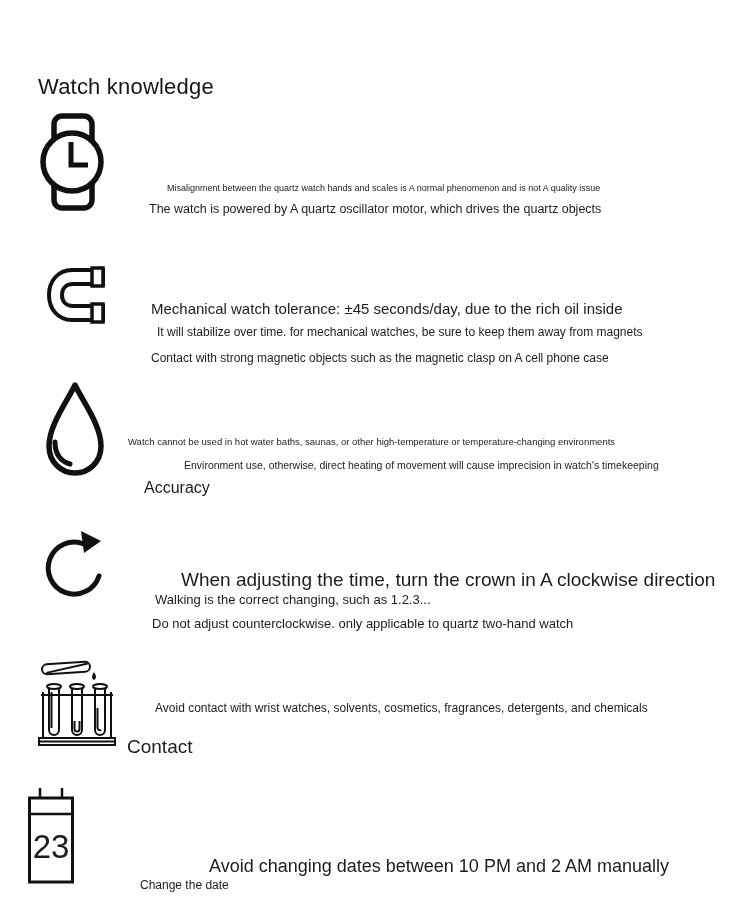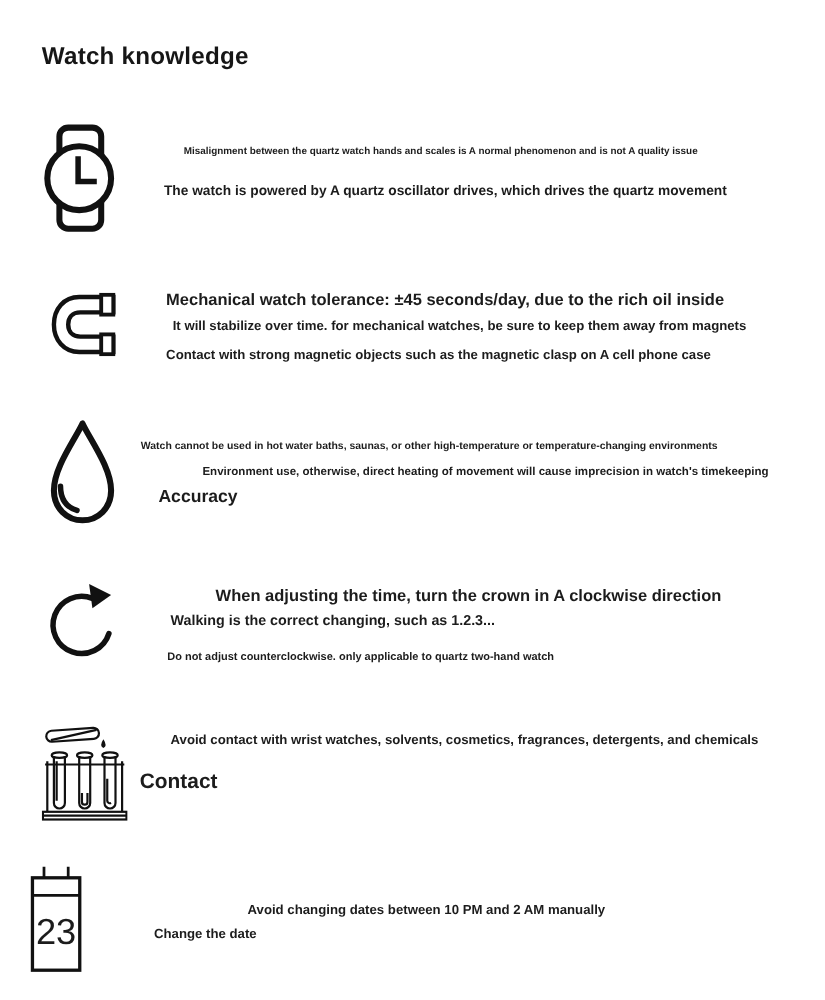--- a/index.html
+++ b/index.html
@@ -1,63 +1,63 @@
 <!DOCTYPE html>
 <html><head>
 <meta charset="utf-8">
 <style>
   html,body{margin:0;padding:0;}
   body{
     width:750px;height:909px;background:#ffffff;position:relative;overflow:hidden;
     font-family:"Liberation Sans","DejaVu Sans",sans-serif;color:#1c1c1c;
   }
-  .abs{position:absolute;white-space:nowrap;font-weight:bold;color:#1c1c1c;}
+  .abs{position:absolute;white-space:nowrap;font-weight:normal;color:#1c1c1c;margin-top:36px;}
   #title{left:38px;top:38px;font-size:22px;letter-spacing:0.2px;color:#161616;}
   .icon{position:absolute;}
   .ink{stroke:#111;fill:none;}
   
   #icon-watch{left:37px;top:112px;}
-  .s1l1{left:167px;top:132px;font-size:9px;}
+  .s1l1{left:167px;top:147px;font-size:9px;}
   .s1l2{left:149px;top:166px;font-size:12.5px;}
   
   #icon-magnet{left:46px;top:266px;}
   .s2l1{left:151px;top:264px;font-size:15px;}
   .s2l2{left:157px;top:289px;font-size:12px;}
   .s2l3{left:151px;top:315px;font-size:12px;}
   
   #icon-drop{left:42px;top:380px;}
   .s3l1{left:128px;top:400px;font-size:9.5px;}
   .s3l2{left:155px;top:423px;font-size:10.5px;padding-left:29px;}
   .s3l3{left:144px;top:443px;font-size:16px;}
   
   #icon-rotate{left:43px;top:526px;}
-  .s4l1{left:196px;top:533px;font-size:15px;}
+  .s4l1{left:181px;top:533px;font-size:19px;}
   .s4l2{left:155px;top:556px;font-size:13px;}
-  .s4l3{left:152px;top:592px;font-size:10px;}
+  .s4l3{left:152px;top:580px;font-size:13px;}
   
   #icon-tubes{left:38px;top:648px;}
   .s5l1{left:155px;top:665px;font-size:12px;}
   .s5l2{left:127px;top:700px;font-size:19px;}
   
   #icon-calendar{left:27px;top:785px;}
-  .s6l1{left:225px;top:820px;font-size:12px;}
+  .s6l1{left:209px;top:820px;font-size:18px;}
   .s6l2{left:140px;top:842px;font-size:12px;text-align:center;}
 </style>
 </head>
 <body>
 
 <div class="abs" id="title">Watch knowledge</div>
 
 <svg class="icon" id="icon-watch" width="70" height="100" viewBox="0 0 70 100">
   <rect class="ink" x="17" y="4" width="38" height="92" rx="8" stroke-width="5.5"></rect>
   <circle cx="35" cy="50" r="29" fill="#fff" stroke="#111" stroke-width="5.5"></circle>
   <path class="ink" d="M34,30 L34,53 L51,53" stroke-width="5"></path>
 </svg>
 <div class="abs s1l1">Misalignment between the quartz watch hands and scales is A normal phenomenon and is not A quality issue</div>
-<div class="abs s1l2">The watch is powered by A quartz oscillator drives, which drives the quartz movement</div>
+<div class="abs s1l2">The watch is powered by A quartz oscillator motor, which drives the quartz objects</div>
 
 <svg class="icon" id="icon-magnet" width="60" height="58" viewBox="0 0 60 58">
   <path d="M57,4 H26 C12,4 3,15 3,29 C3,43 12,54 26,54 H57 V40 H27 C20,40 16,35.5 16,29 C16,22.5 20,18 27,18 H57 Z" fill="#fff" stroke="#111" stroke-width="4"></path>
   <rect x="46" y="2" width="11" height="18" fill="#fff" stroke="#111" stroke-width="3.5"></rect>
   <rect x="46" y="38" width="11" height="18" fill="#fff" stroke="#111" stroke-width="3.5"></rect>
 </svg>
 <div class="abs s2l1">Mechanical watch tolerance: ±45 seconds/day, due to the rich oil inside</div>
 <div class="abs s2l2">It will stabilize over time. for mechanical watches, be sure to keep them away from magnets</div>
 <div class="abs s2l3">Contact with strong magnetic objects such as the magnetic clasp on A cell phone case</div>
 

